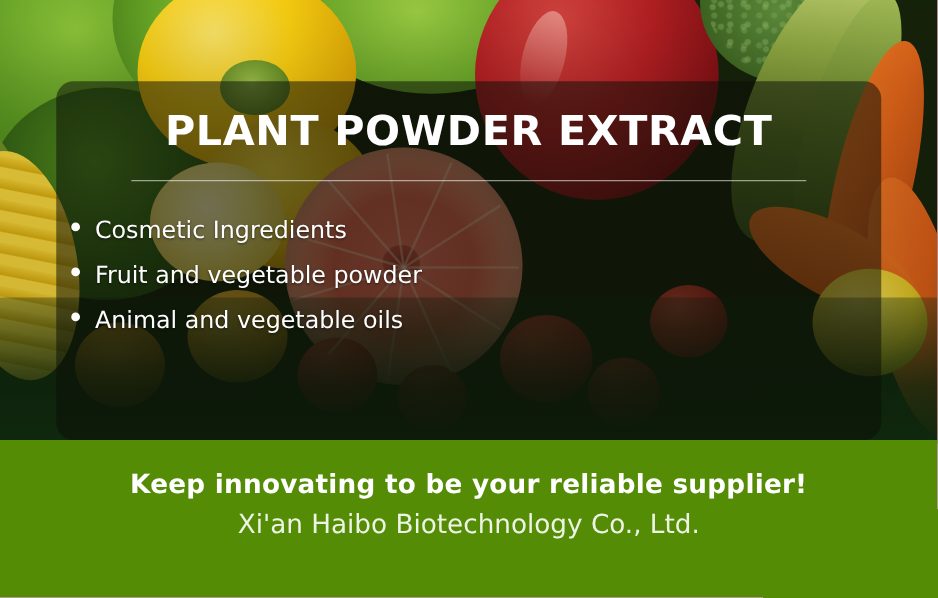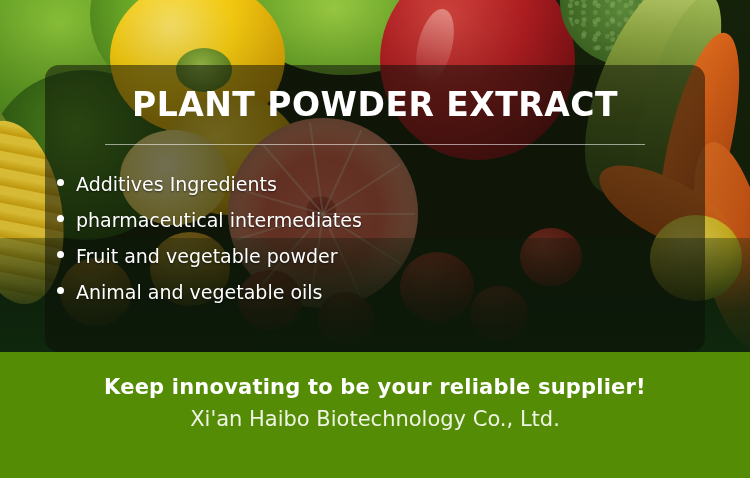--- a/index.html
+++ b/index.html
@@ -327,25 +327,21 @@
     <div class="panel-title">PLANT POWDER EXTRACT</div>
 
     <div class="divider"></div>
 
     <div class="columns">
 
 
       <div class="col col-right">
         <div class="bullet-row">
           <span class="dot"></span>
-          <span class="bullet-text">Additives Ingredients</span>
-        </div>
-        <div class="bullet-row">
-          <span class="dot"></span>
-          <span class="bullet-text">pharmaceutical intermediates</span>
+          <span class="bullet-text">Cosmetic Ingredients</span>
         </div>
         <div class="bullet-row">
           <span class="dot"></span>
           <span class="bullet-text">Fruit and vegetable powder</span>
         </div>
         <div class="bullet-row">
           <span class="dot"></span>
           <span class="bullet-text">Animal and vegetable oils</span>
         </div>
       </div>

